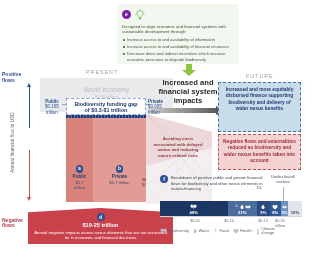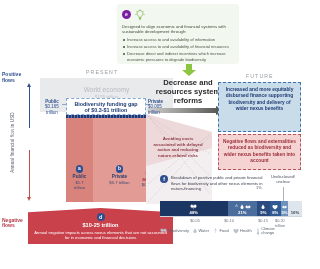--- a/index.html
+++ b/index.html
@@ -367,23 +367,23 @@
       <line x1="2" y1="88" x2="64" y2="22"></line>
       <line x1="2" y1="70" x2="64" y2="20"></line>
     </g>
   </svg>
   <div class="avoid-txt">Avoiding costs associated with delayed action and reducing nature-related risks</div>
 
   <svg class="green-arrow" viewBox="0 0 16 12">
     <polygon points="5,0 11,0 11,6 15,6 8,12 1,6 5,6" fill="#8cc63f"></polygon>
   </svg>
   <div class="reform-title">
-    <div>Decrease and</div>
-    <div>resources system</div>
-    <div>reforms</div>
+    <div>Increased and</div>
+    <div>financial system</div>
+    <div>impacts</div>
   </div>
   <svg class="grad-arrow" viewBox="0 0 78 9" preserveAspectRatio="none">
     <defs>
       <linearGradient id="gA" x1="0" x2="1">
         <stop offset="0" stop-color="#cfcfcf"></stop>
           <stop offset="1" stop-color="#4a4a46"></stop>
       </linearGradient>
     </defs>
     <polygon points="0,2 68,2 68,0 78,4.5 68,9 68,7 0,7" fill="url(#gA)"></polygon>
   </svg>

